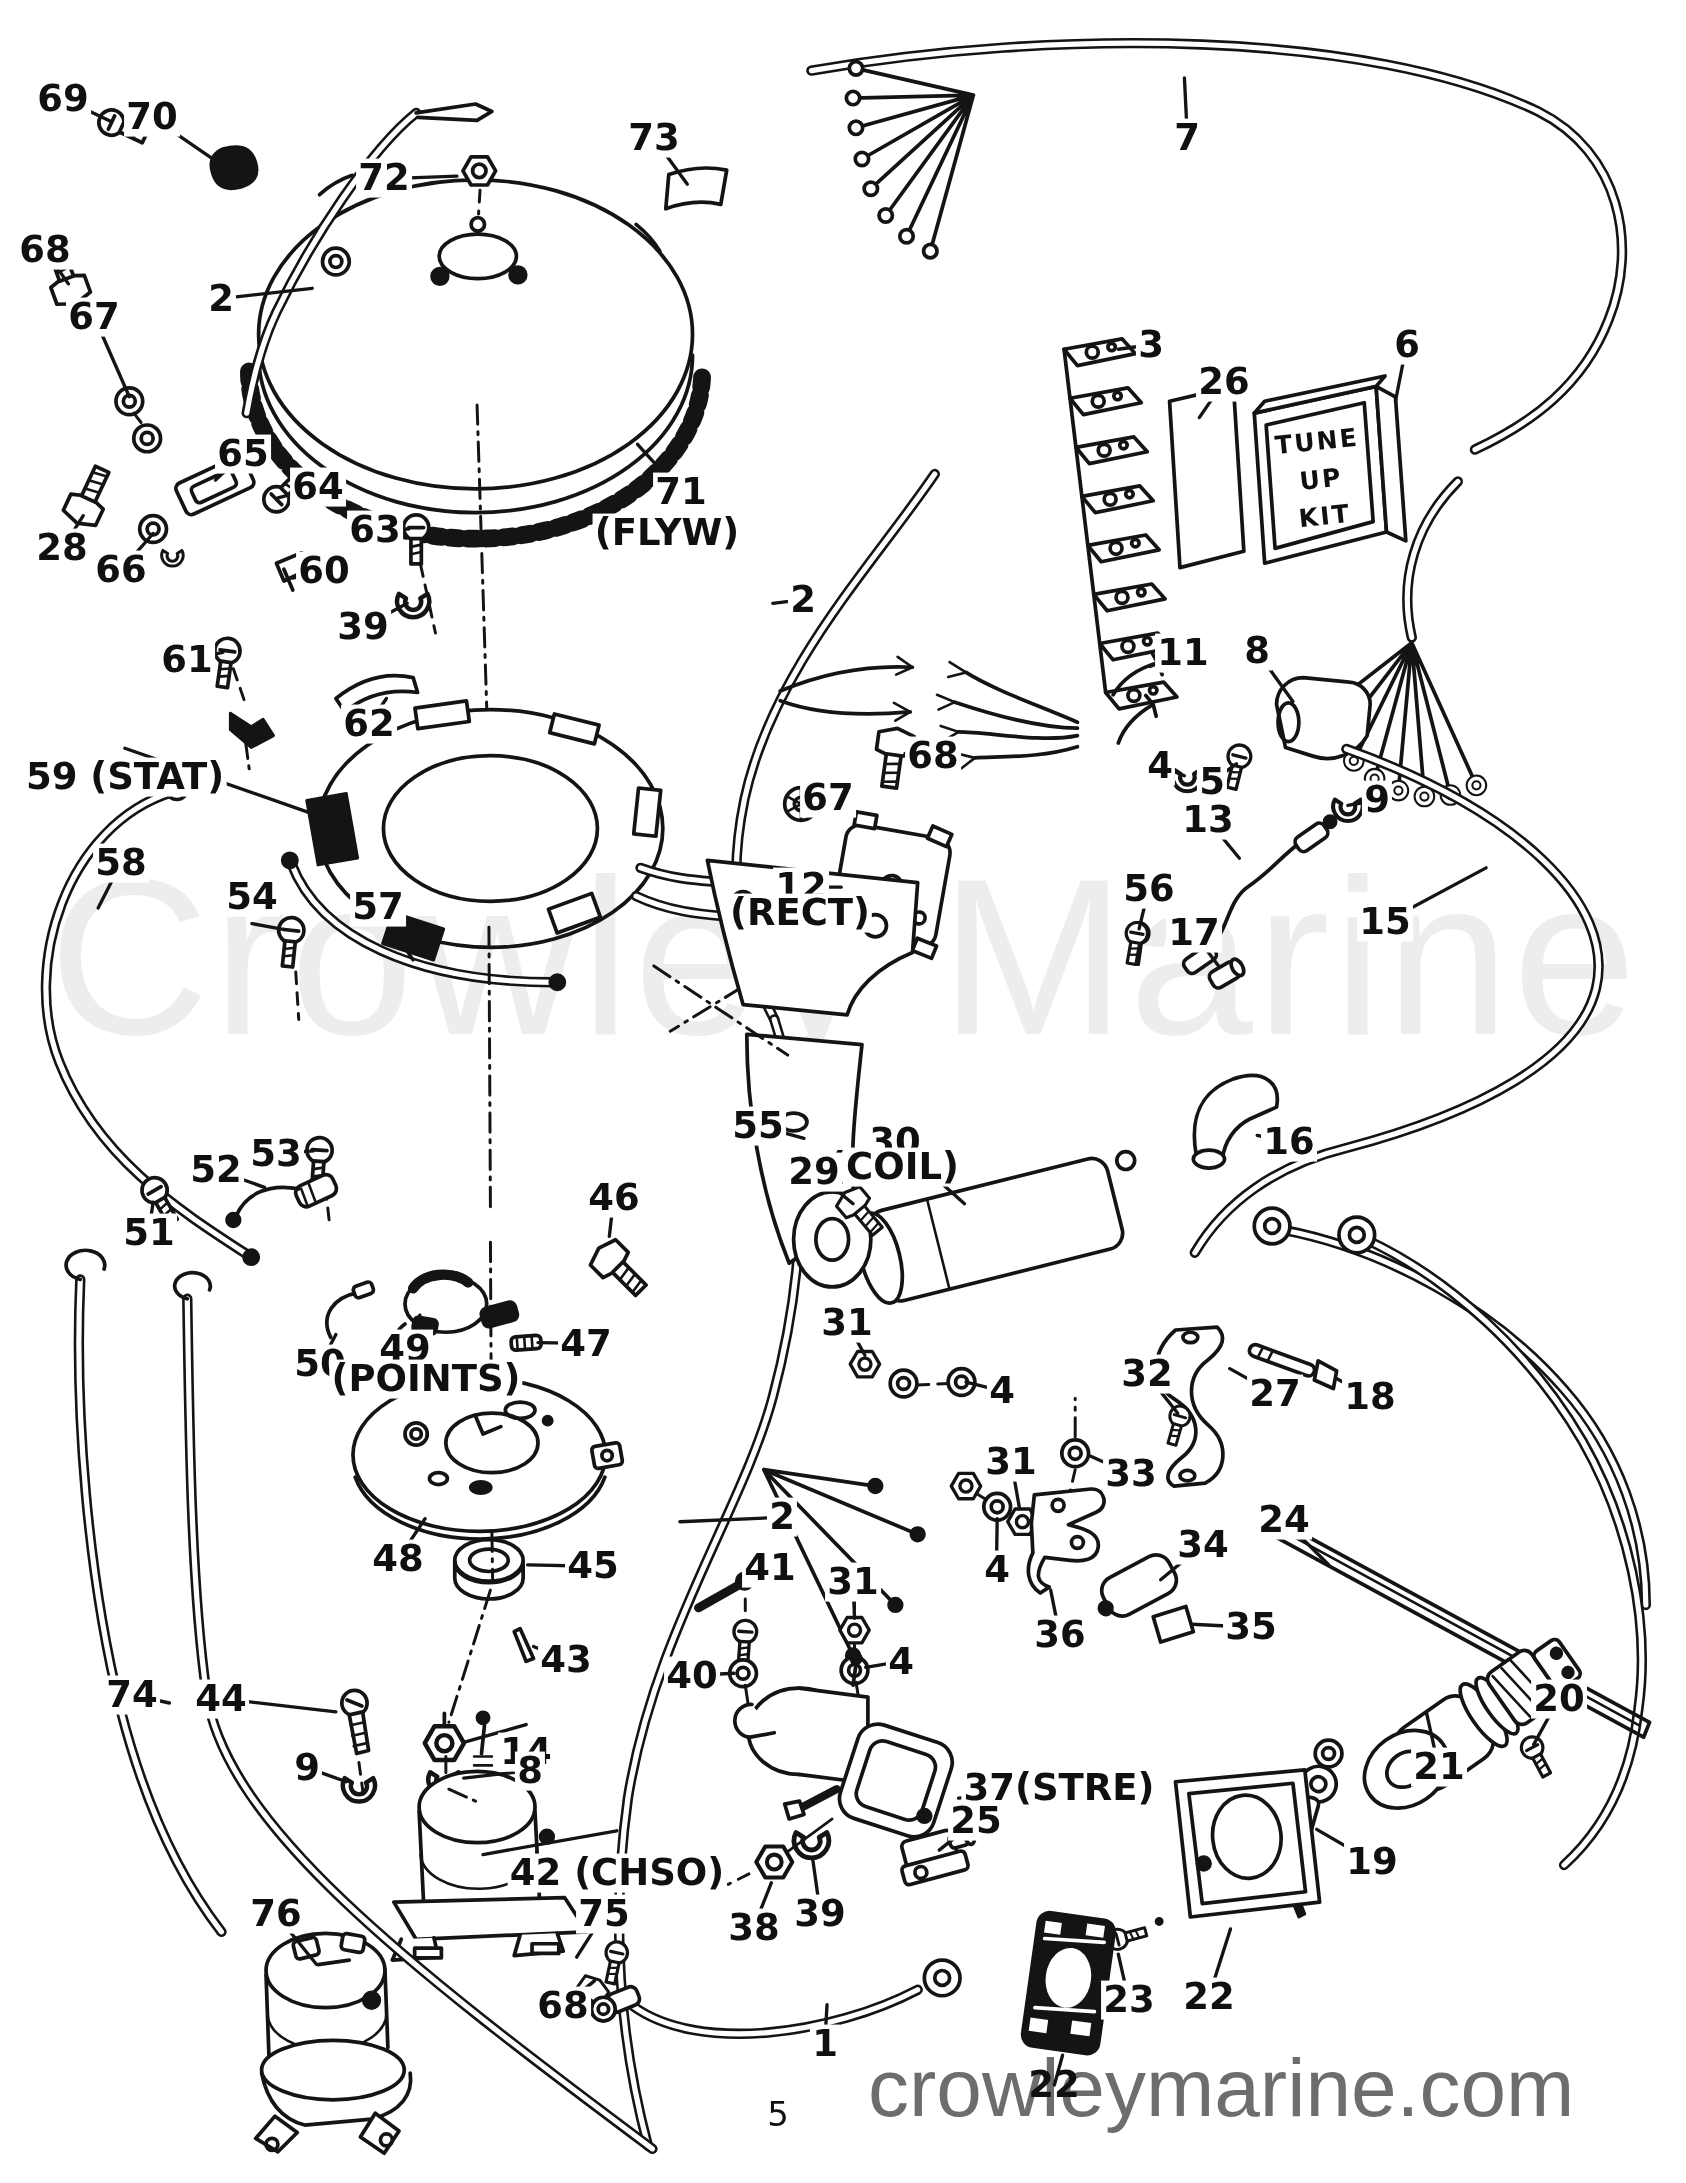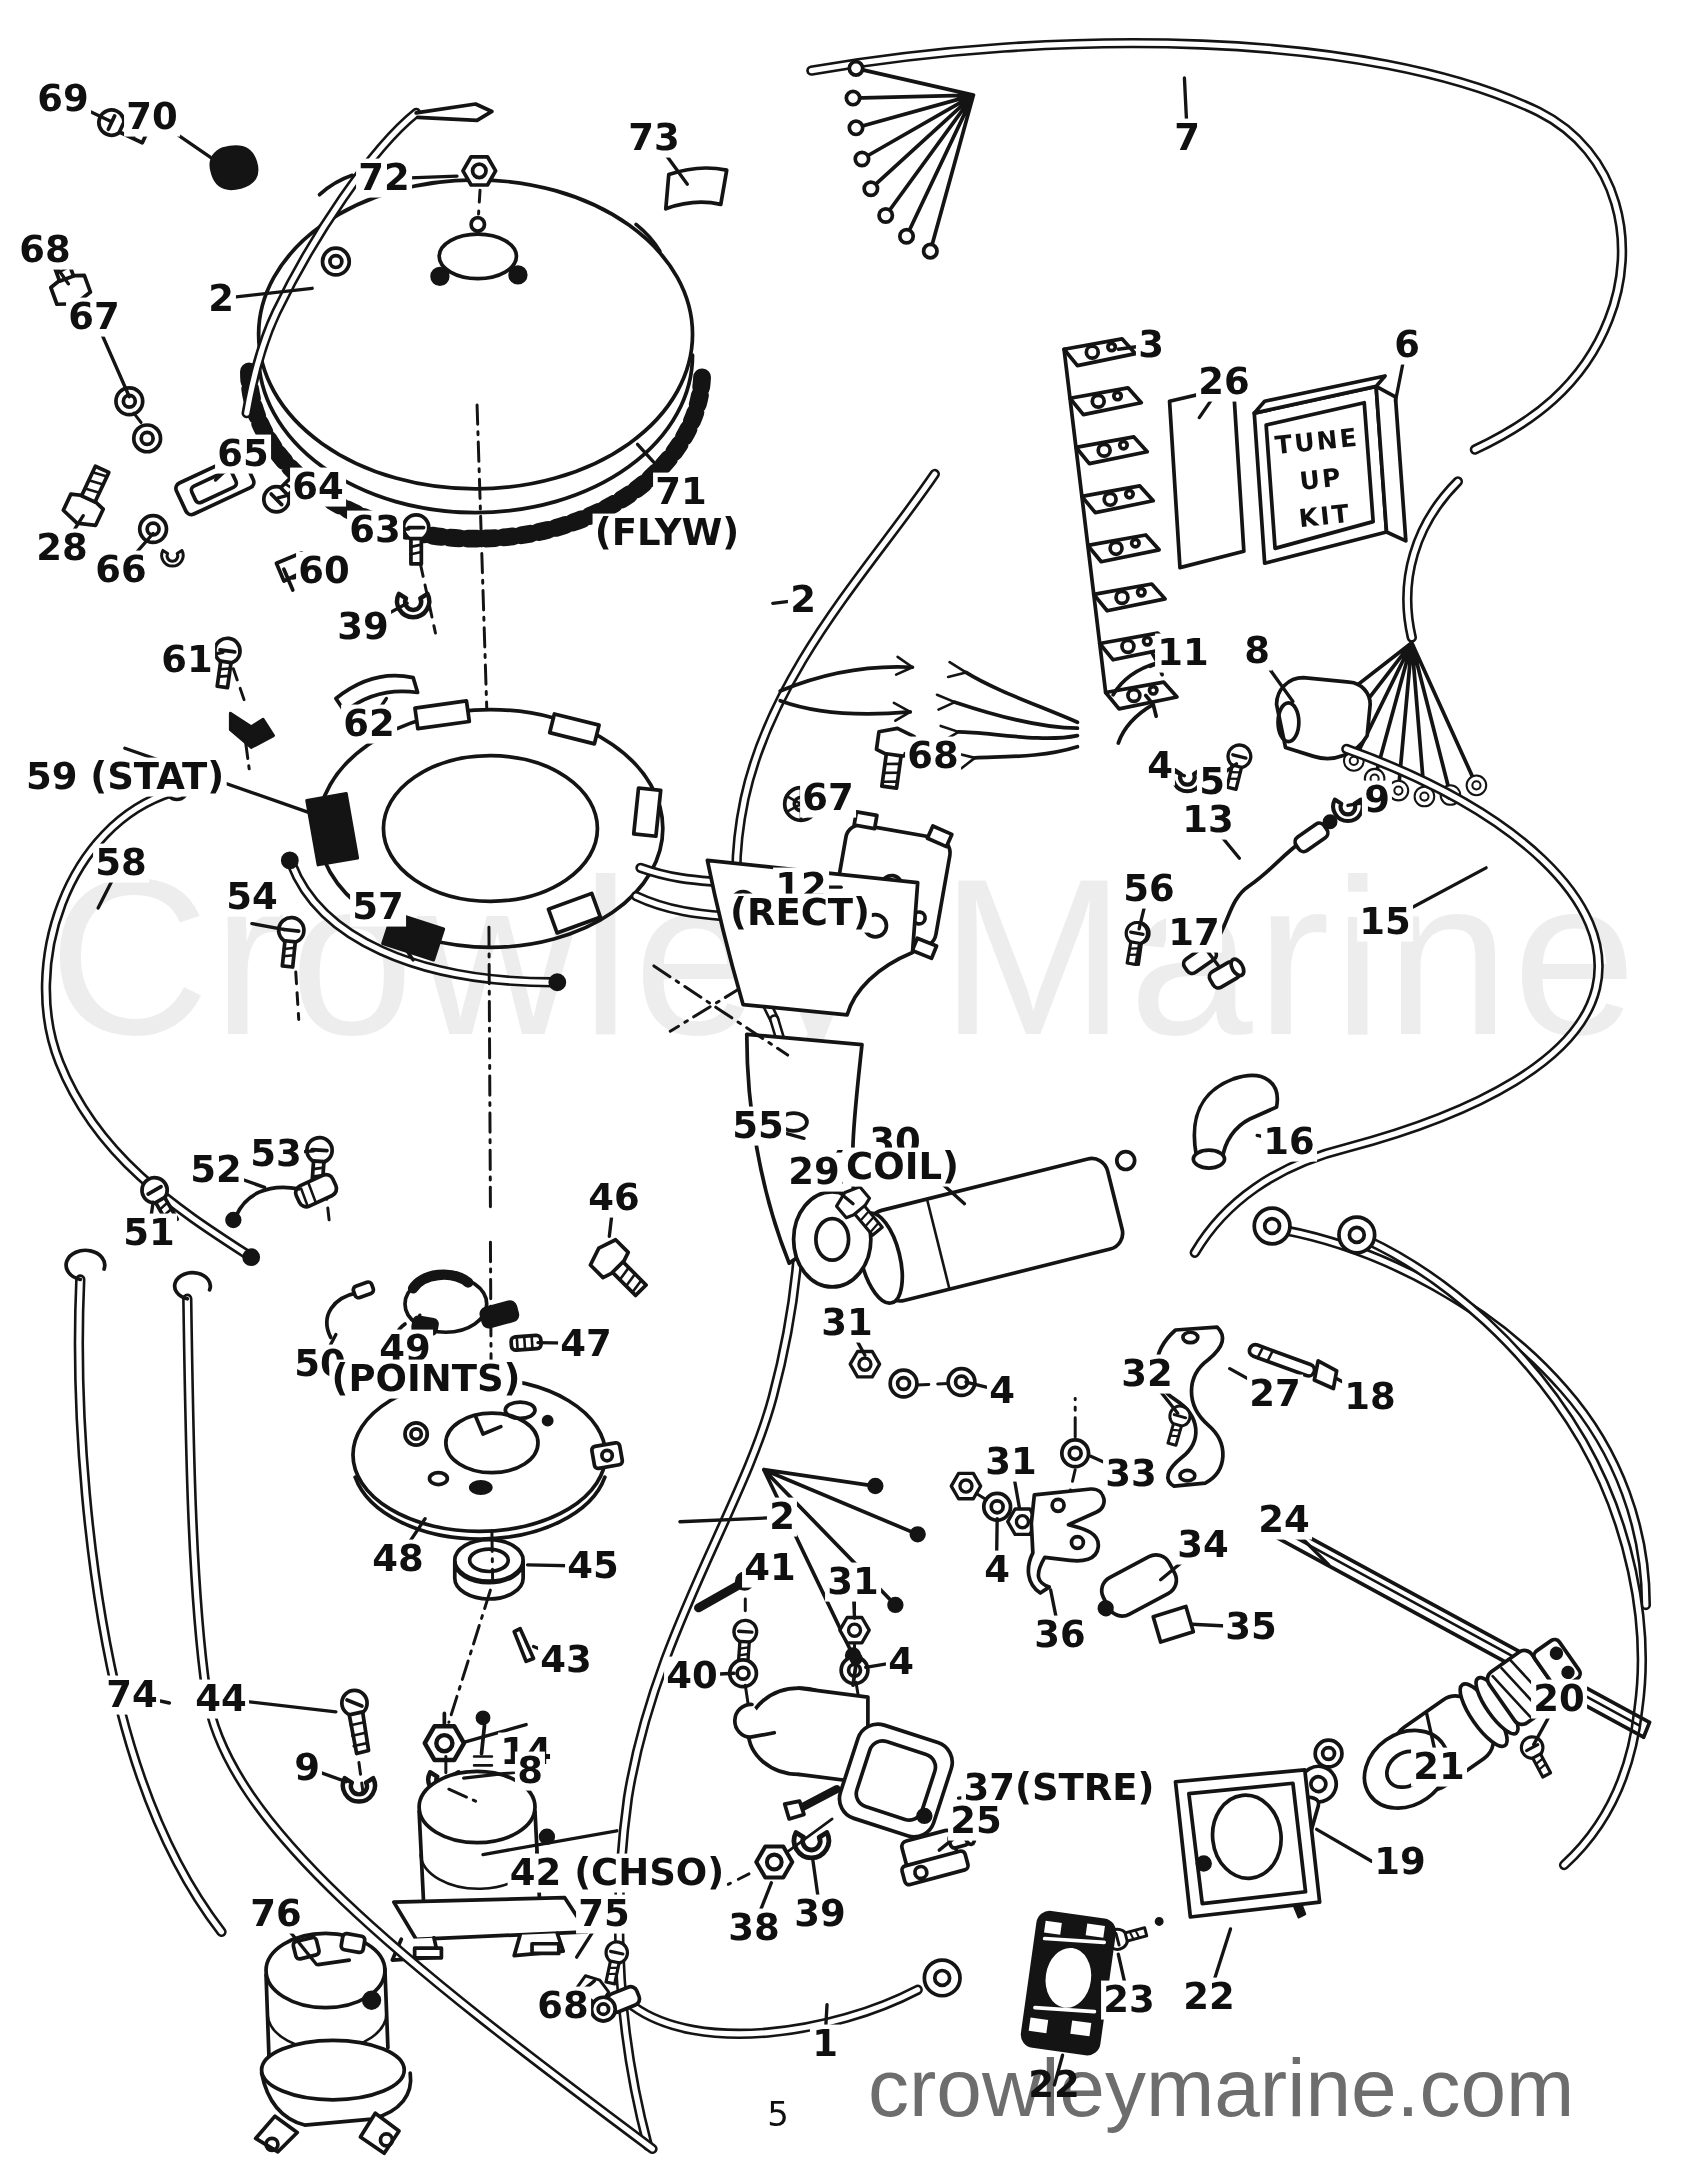--- a/index.html
+++ b/index.html
@@ -715,21 +715,21 @@
     <div class="callout" style="left: 276px; top: 1914px;">76</div>
     <div class="callout" style="left: 563px; top: 2006px;">68</div>
     <div class="callout" style="left: 754px; top: 1928px;">38</div>
     <div class="callout" style="left: 820px; top: 1914px;">39</div>
     <div class="callout" style="left: 1059px; top: 1788px;">37(STRE)</div>
     <div class="callout" style="left: 976px; top: 1821px;">25</div>
     <div class="callout" style="left: 825px; top: 2044px;">1</div>
     <div class="callout" style="left: 1129px; top: 2000px;">23</div>
     <div class="callout" style="left: 1209px; top: 1997px;">22</div>
     <div class="callout on-wm" style="left: 1054px; top: 2085px;">22</div>
-    <div class="callout" style="left: 1372px; top: 1862px; margin-left: 28px;">19</div>
+    <div class="callout" style="left: 1372px; top: 1862px;">19</div>
     <div class="callout" style="left: 1439px; top: 1767px;">21</div>
     <div class="callout" style="left: 1559px; top: 1699px;">20</div>
   </div>
 
 <div class="tuk-text" style="left:1321px;top:479px;">
   <div>TUNE</div>
   <div>UP</div>
   <div>KIT</div>
 </div>
 

